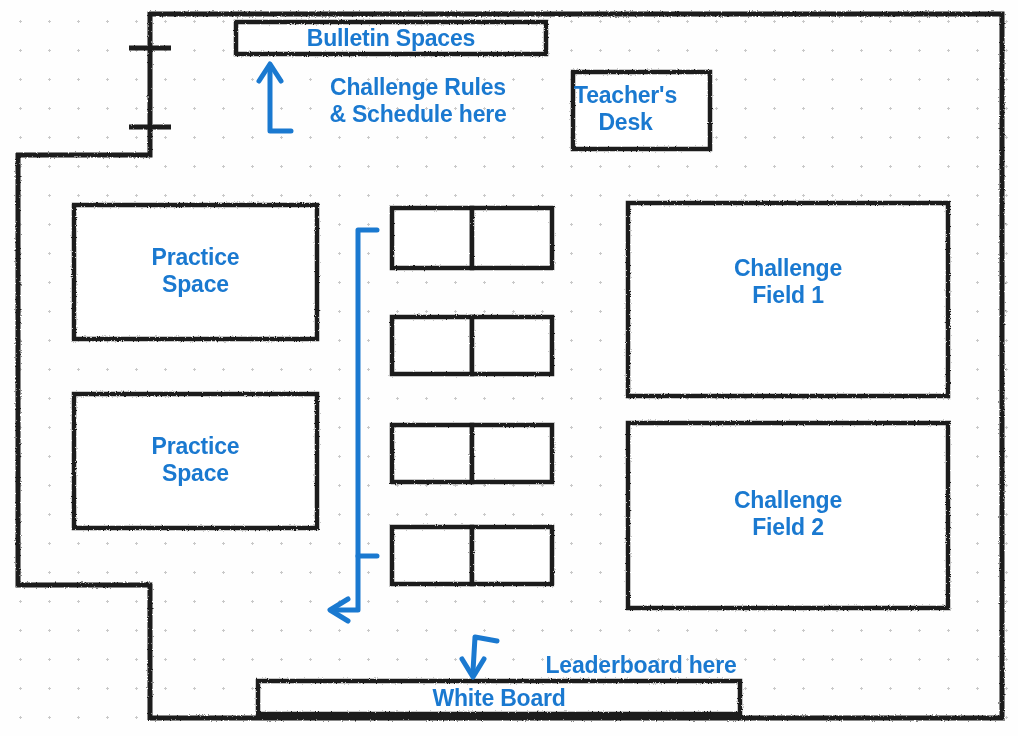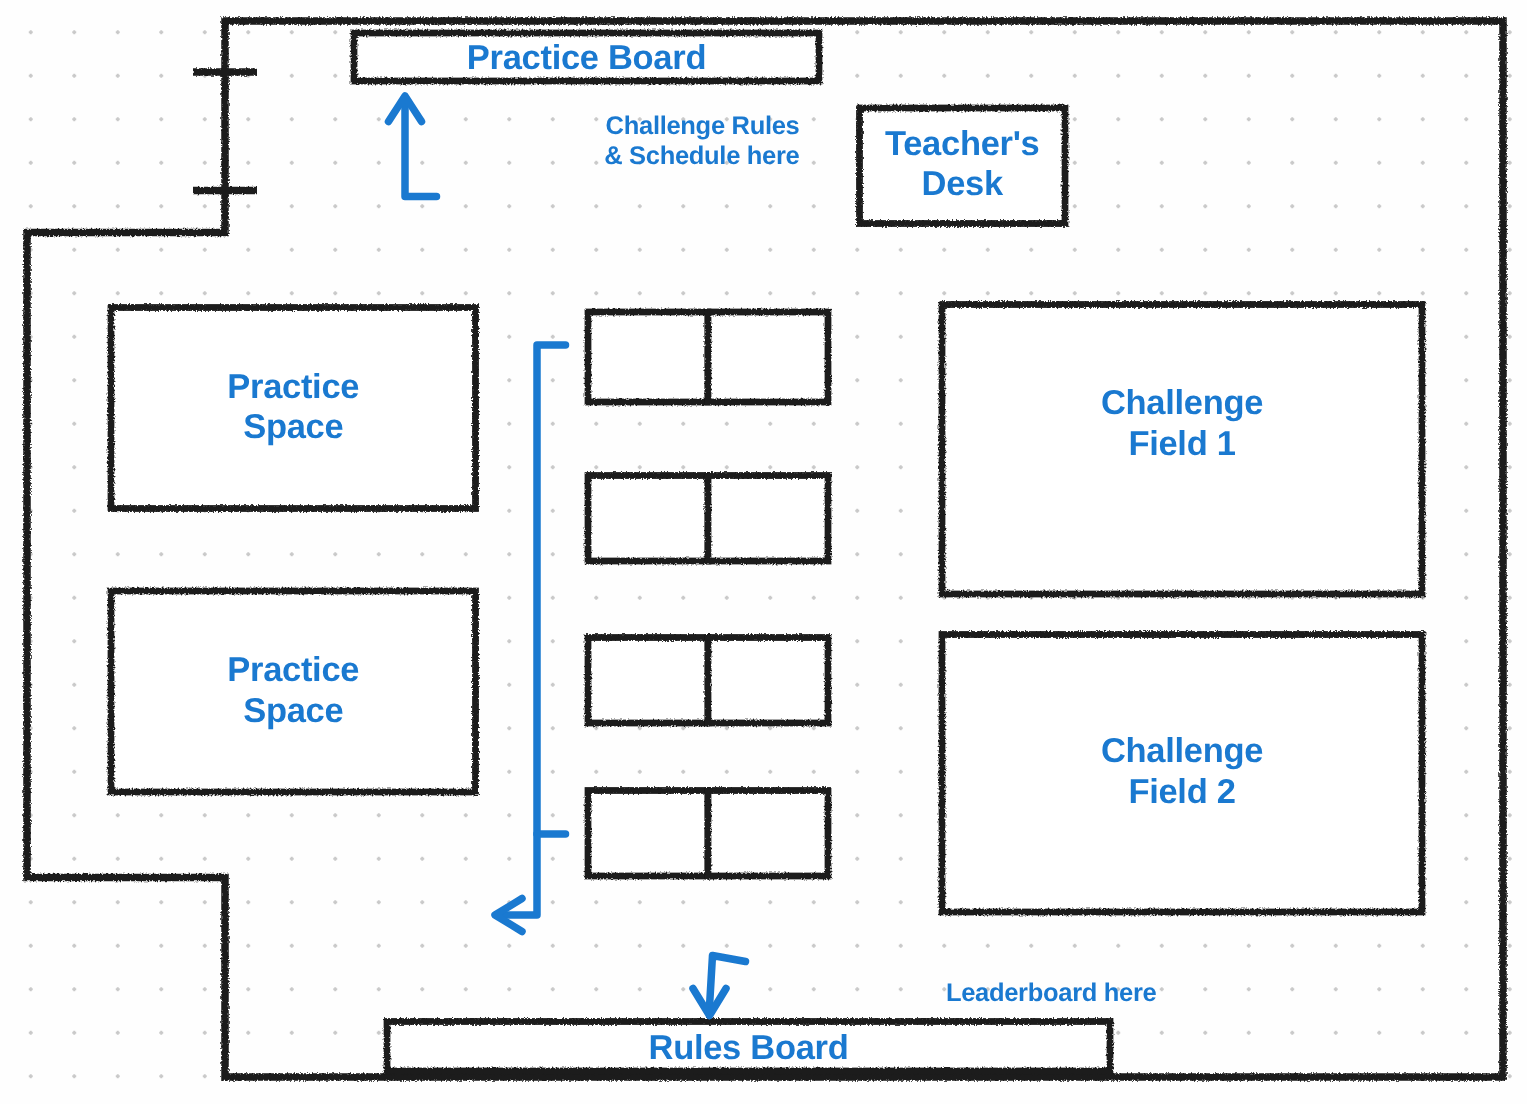--- a/index.html
+++ b/index.html
@@ -22,21 +22,21 @@
     position:absolute;
     color:#1a79d0;
     font-weight:bold;
     text-align:center;
     line-height:1.18;
     white-space:pre-line;
     pointer-events:none;
     letter-spacing:-0.2px;
   }
   .rm{font-size:23px;}
-  .note{font-size:17px;text-align:right;}
+  .note{font-size:23px;text-align:center;}
   .board-lbl{font-size:23px;}
 </style>
 </head>
 <body>
 
 <div id="plan">
 
   <svg viewBox="0 0 1018 736" xmlns="http://www.w3.org/2000/svg">
     <defs>
       <filter id="rough" x="-5%" y="-5%" width="110%" height="110%">
@@ -100,38 +100,38 @@
       <path d="M358,556 L358,610 L333,610"></path>
       <path d="M348,599 L330,610 L348,621"></path>
     </g>
 
     <g fill="none" stroke="#1a79d0" stroke-width="5" stroke-linecap="round" stroke-linejoin="round">
       <path d="M497,641 L475,637 L473,671"></path>
       <path d="M462,659 L473,677 L484,659"></path>
     </g>
   </svg>
 
-  <div class="lbl board-lbl" style="left:236px;top:25px;width:310px;">Practice Board</div>
+  <div class="lbl board-lbl" style="left:236px;top:25px;width:310px;">Bulletin Spaces</div>
 
-  <div class="lbl rm" style="left:573px;top:82px;width:137px;">Teacher's
+  <div class="lbl rm" style="left:557px;top:82px;width:137px;">Teacher's
 Desk</div>
 
   <div class="lbl note" style="left:303px;top:74px;width:230px;">Challenge Rules
 &amp; Schedule here</div>
 
   <div class="lbl rm" style="left:74px;top:244px;width:243px;">Practice
 Space</div>
 
   <div class="lbl rm" style="left:74px;top:433px;width:243px;">Practice
 Space</div>
 
   <div class="lbl rm" style="left:628px;top:255px;width:320px;">Challenge
 Field 1</div>
 
   <div class="lbl rm" style="left:628px;top:487px;width:320px;">Challenge
 Field 2</div>
 
 
   <div class="lbl note" style="left:511px;top:652px;width:260px;">Leaderboard here</div>
 
-  <div class="lbl board-lbl" style="left:258px;top:685px;width:482px;">Rules Board</div>
+  <div class="lbl board-lbl" style="left:258px;top:685px;width:482px;">White Board</div>
 
 </div>
 
 </body></html>

